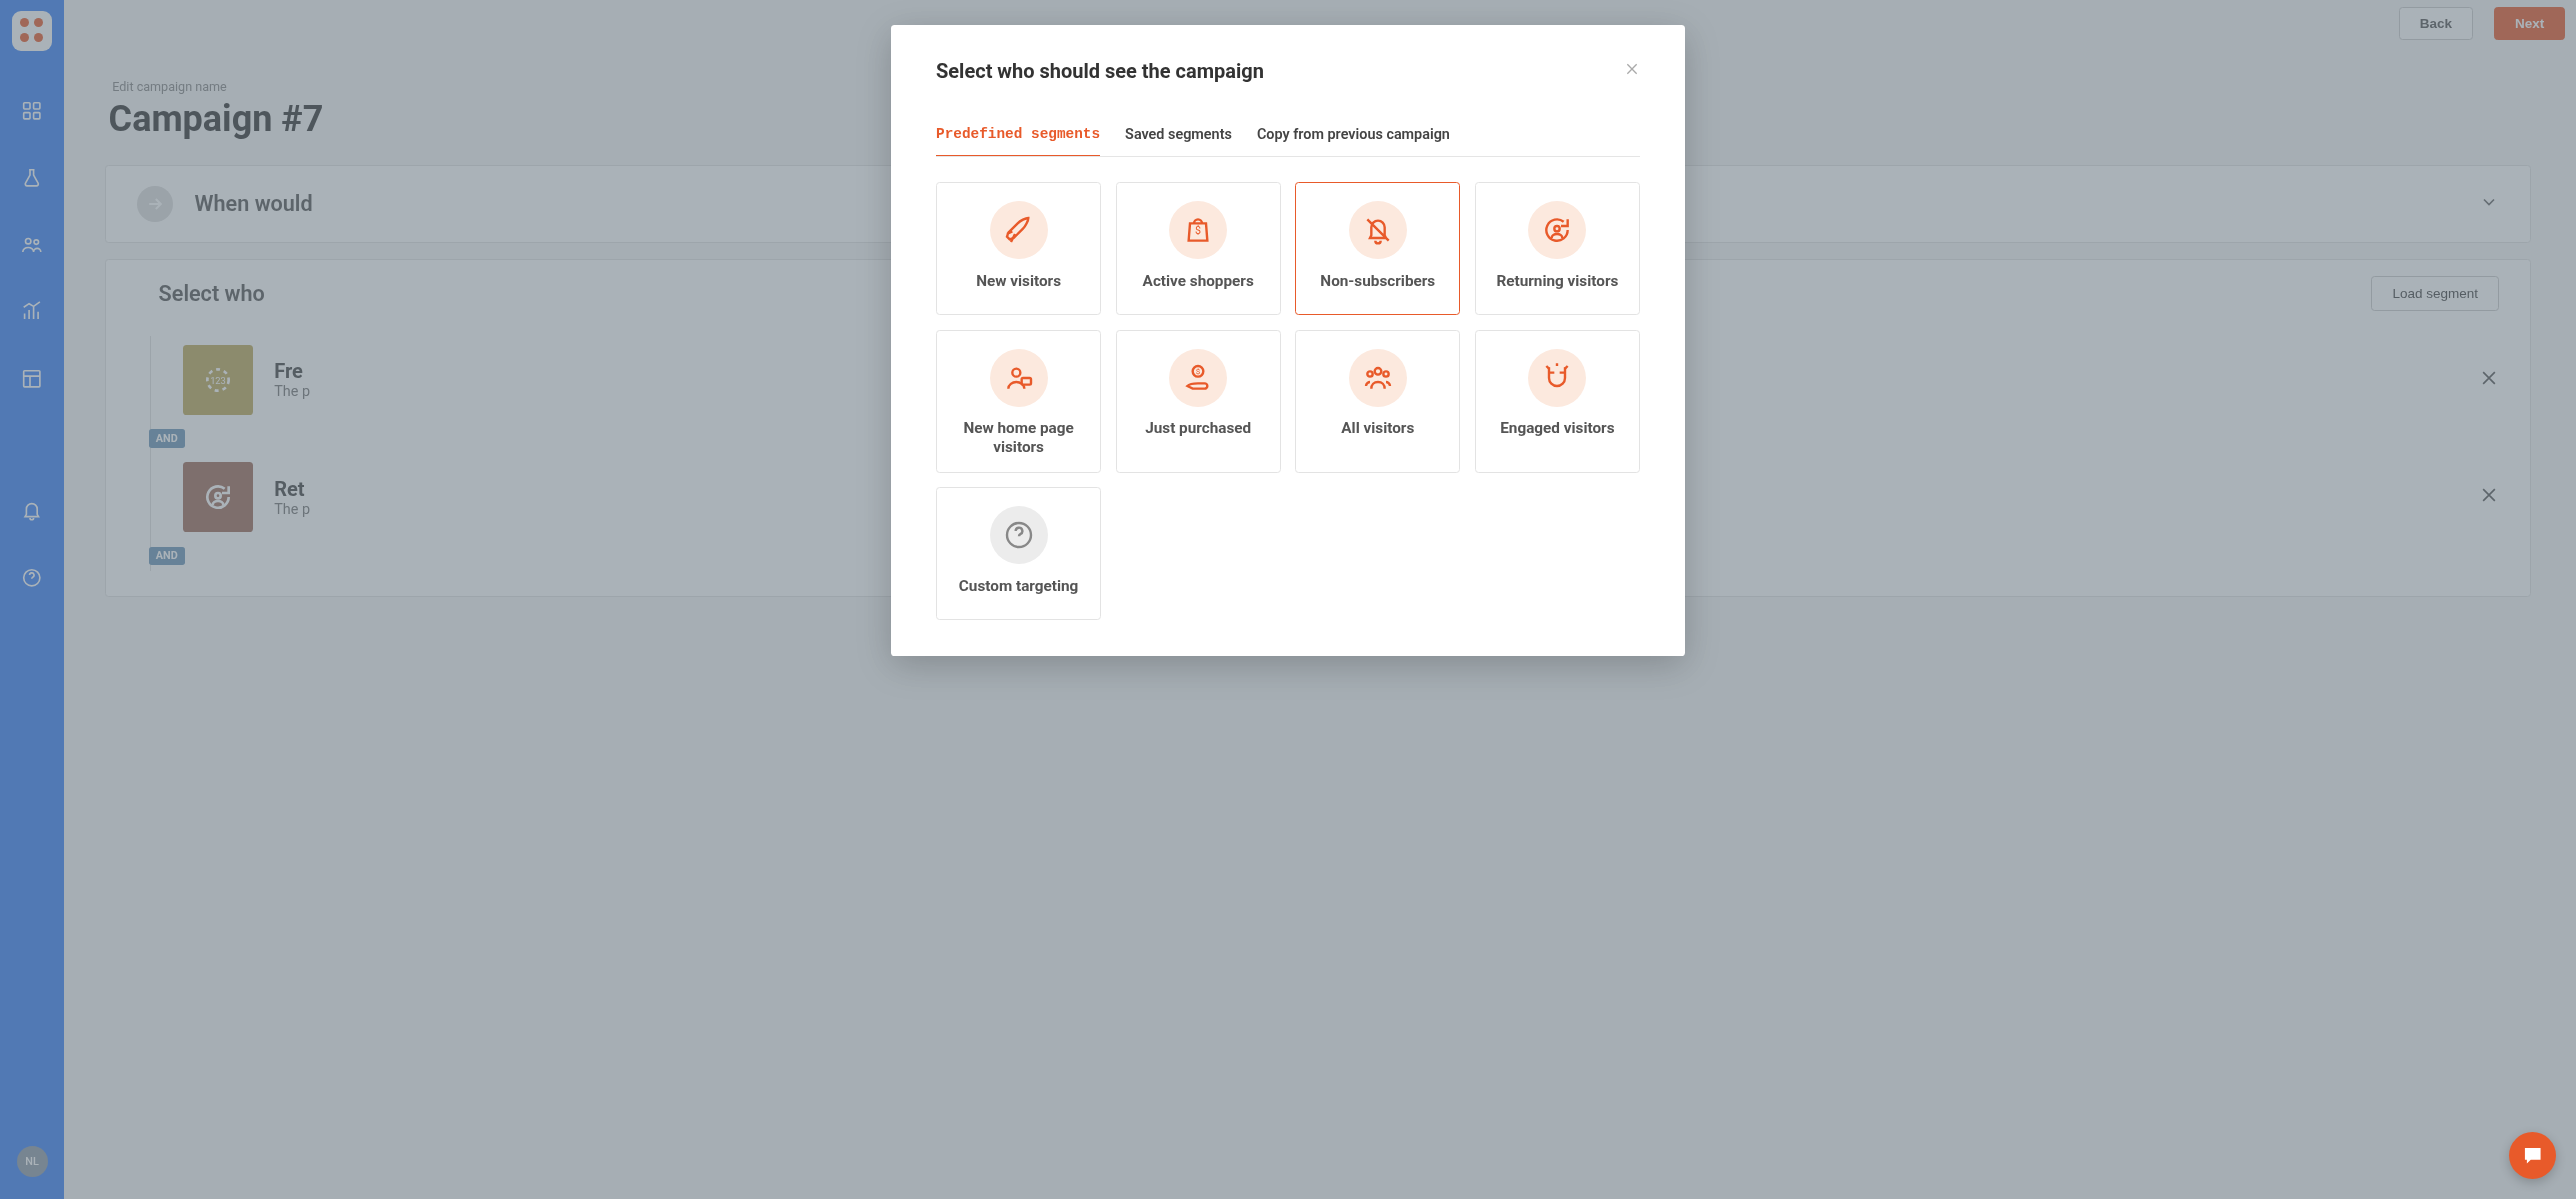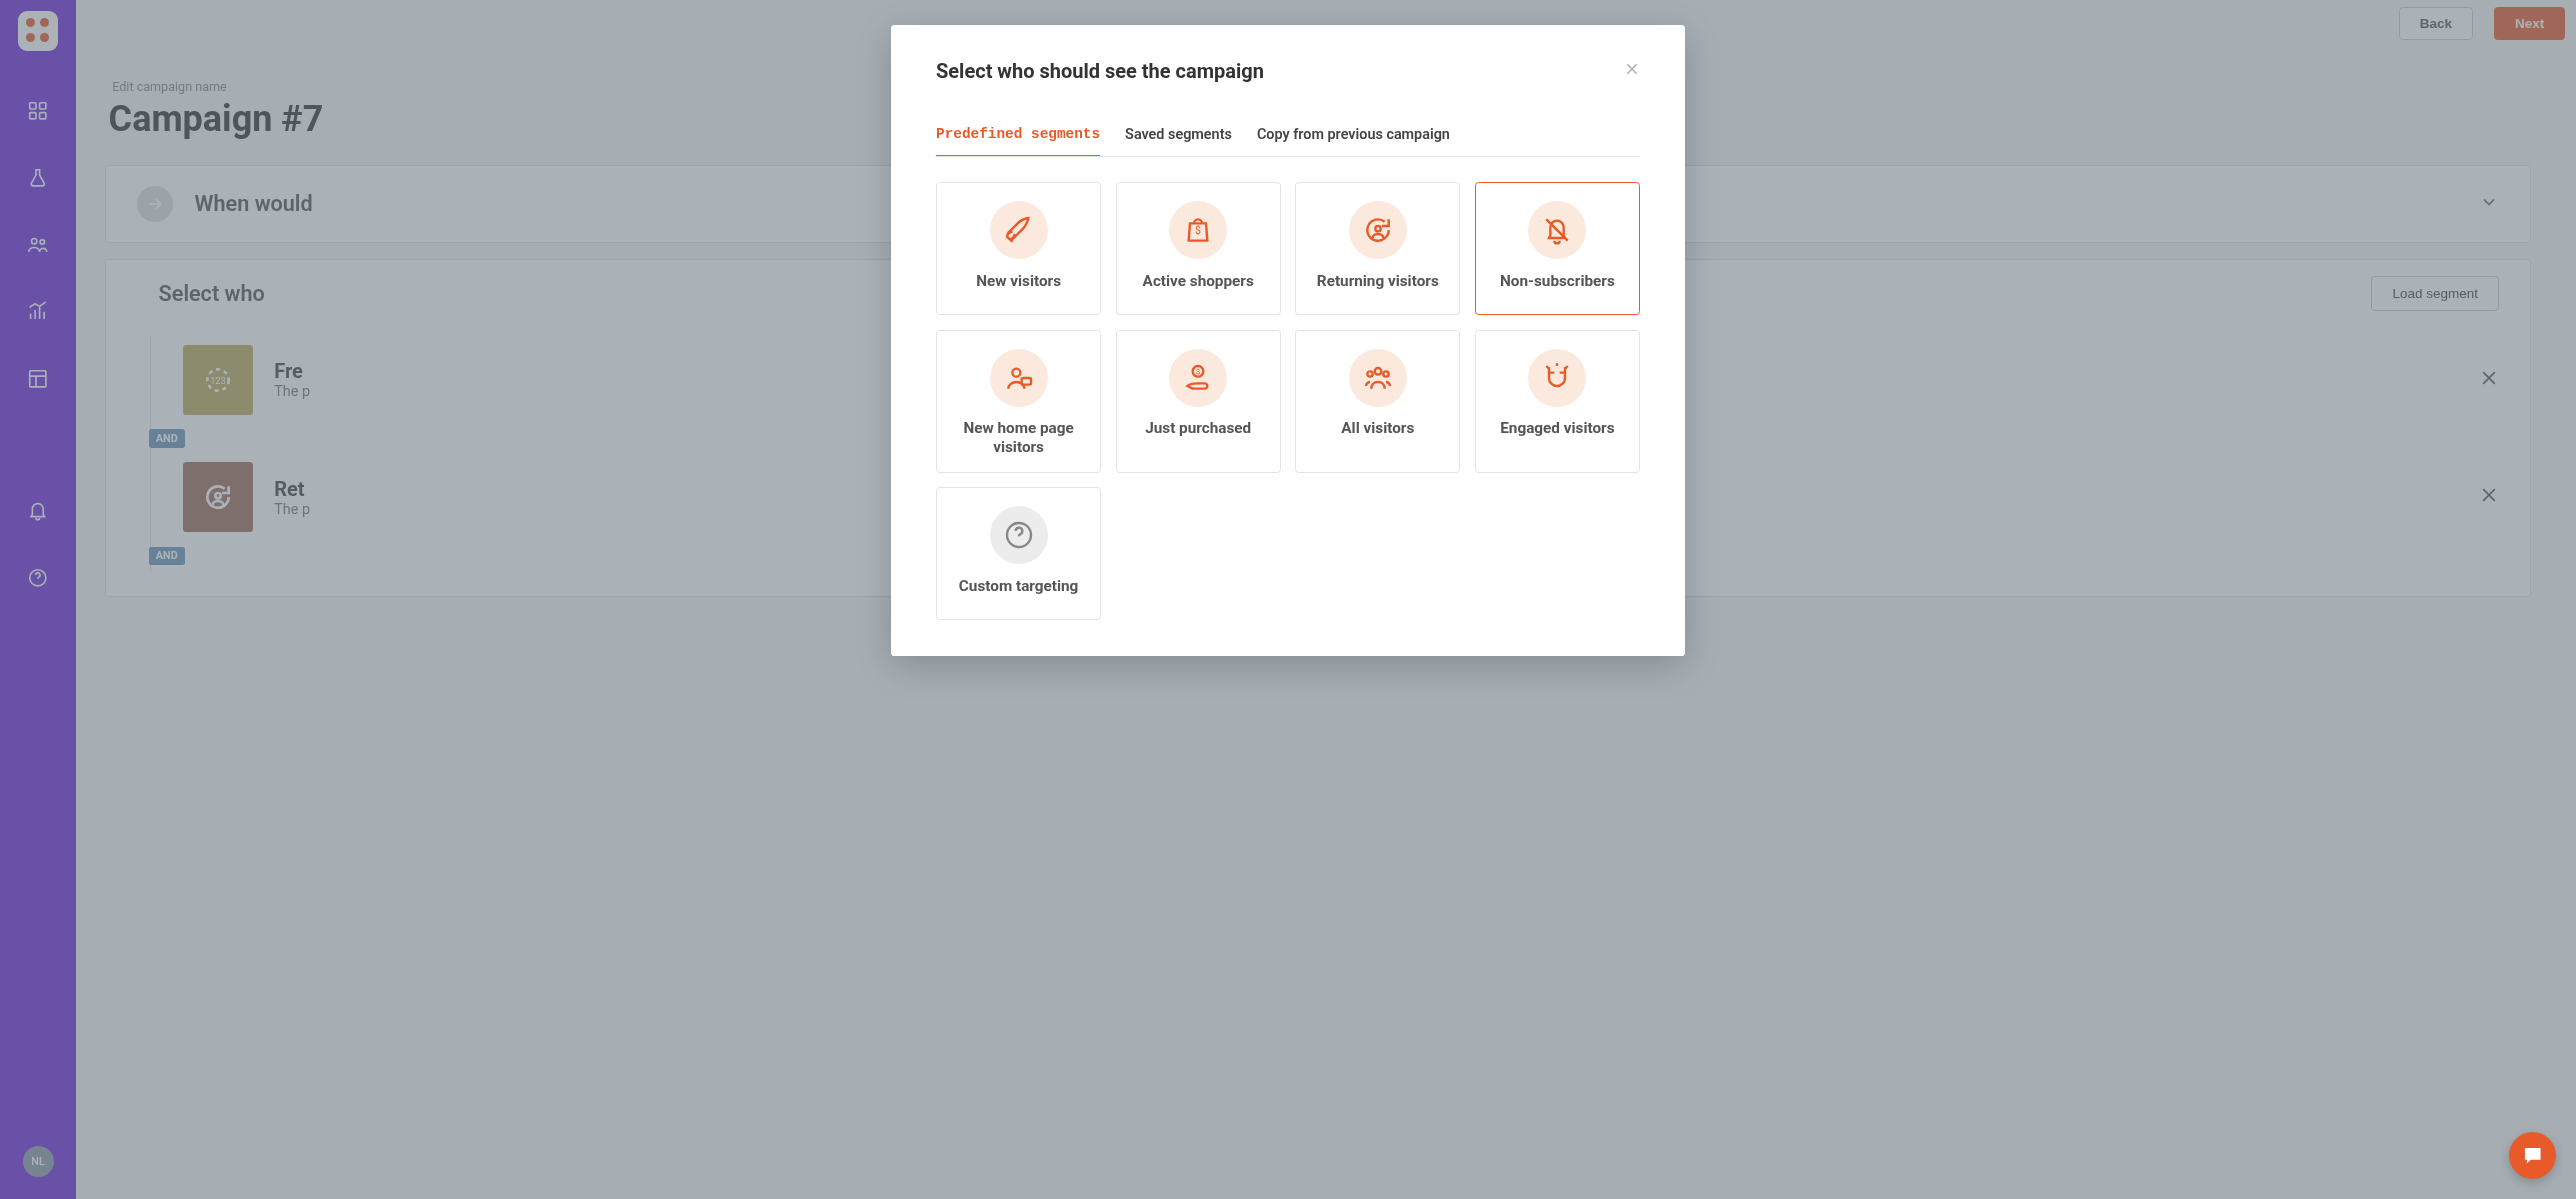--- a/index.html
+++ b/index.html
@@ -1,22 +1,22 @@
 <!DOCTYPE html>
 <html style="font-size:14.4px"><head>
 <meta charset="utf-8">
 <style>
   * { box-sizing: border-box; margin: 0; padding: 0; }
   html, body { width: 100%; height: 100%; font-family: -apple-system, BlinkMacSystemFont, "Segoe UI", Roboto, Helvetica, Arial, sans-serif; }
   body { background: #f5f5f5; overflow: hidden; position: relative; }
 
   
   .sidebar {
-    position: fixed; left: 0; top: 0; bottom: 0; width: 76px;
-    background: #6d28d9;
+    position: fixed; left: 0; top: 0; bottom: 0; width: 64px;
+    background: #3b82f6;
     display: flex; flex-direction: column; align-items: center;
     padding-top: 10.8px;
     z-index: 5;
   }
   .sidebar .logo {
     width: 40px; height: 40px; background: #fff; border-radius: 9px;
     display: flex; align-items: center; justify-content: center;
     margin-bottom: 40px;
   }
   .sidebar .logo-inner {
@@ -296,38 +296,38 @@
     <div class="card">
       <div class="icon-wrap">
           <svg viewBox="0 0 24 24">
             <path d="M6 7h12l1 13H5L6 7zM9 7a3 3 0 0 1 6 0"></path>
             <text x="12" y="15" text-anchor="middle" font-size="8" fill="#e85a2a" stroke="none">$</text>
           </svg>
         </div>
       <div class="card-label">Active shoppers</div>
     </div>
 
+    <div class="card selected">
+      <div class="icon-wrap">
+          <svg viewBox="0 0 24 24">
+            <path d="M7 16V10a5 5 0 0 1 10 0v6l1 2H6l1-2zM10 20a2 2 0 0 0 4 0M4 4l16 16"></path>
+          </svg>
+        </div>
+      <div class="card-label">Non-subscribers</div>
+    </div>
+
     <div class="card">
       <div class="icon-wrap">
           <svg viewBox="0 0 24 24">
             <path d="M20 12a8 8 0 1 1-3-6.2M20 4v5h-5"></path>
             <circle cx="12" cy="11" r="2"></circle>
             <path d="M8 18c0-2 2-3 4-3s4 1 4 3"></path>
           </svg>
         </div>
       <div class="card-label">Returning visitors</div>
-    </div>
-
-    <div class="card selected">
-      <div class="icon-wrap">
-          <svg viewBox="0 0 24 24">
-            <path d="M7 16V10a5 5 0 0 1 10 0v6l1 2H6l1-2zM10 20a2 2 0 0 0 4 0M4 4l16 16"></path>
-          </svg>
-        </div>
-      <div class="card-label">Non-subscribers</div>
     </div>
 
     <div class="card">
       <div class="icon-wrap">
           <svg viewBox="0 0 24 24">
             <circle cx="10" cy="8" r="3"></circle>
             <path d="M4 20c0-3 3-5 6-5s6 2 6 5"></path>
             <rect x="14" y="12" width="7" height="5" rx="1"></rect>
           </svg>
         </div>

